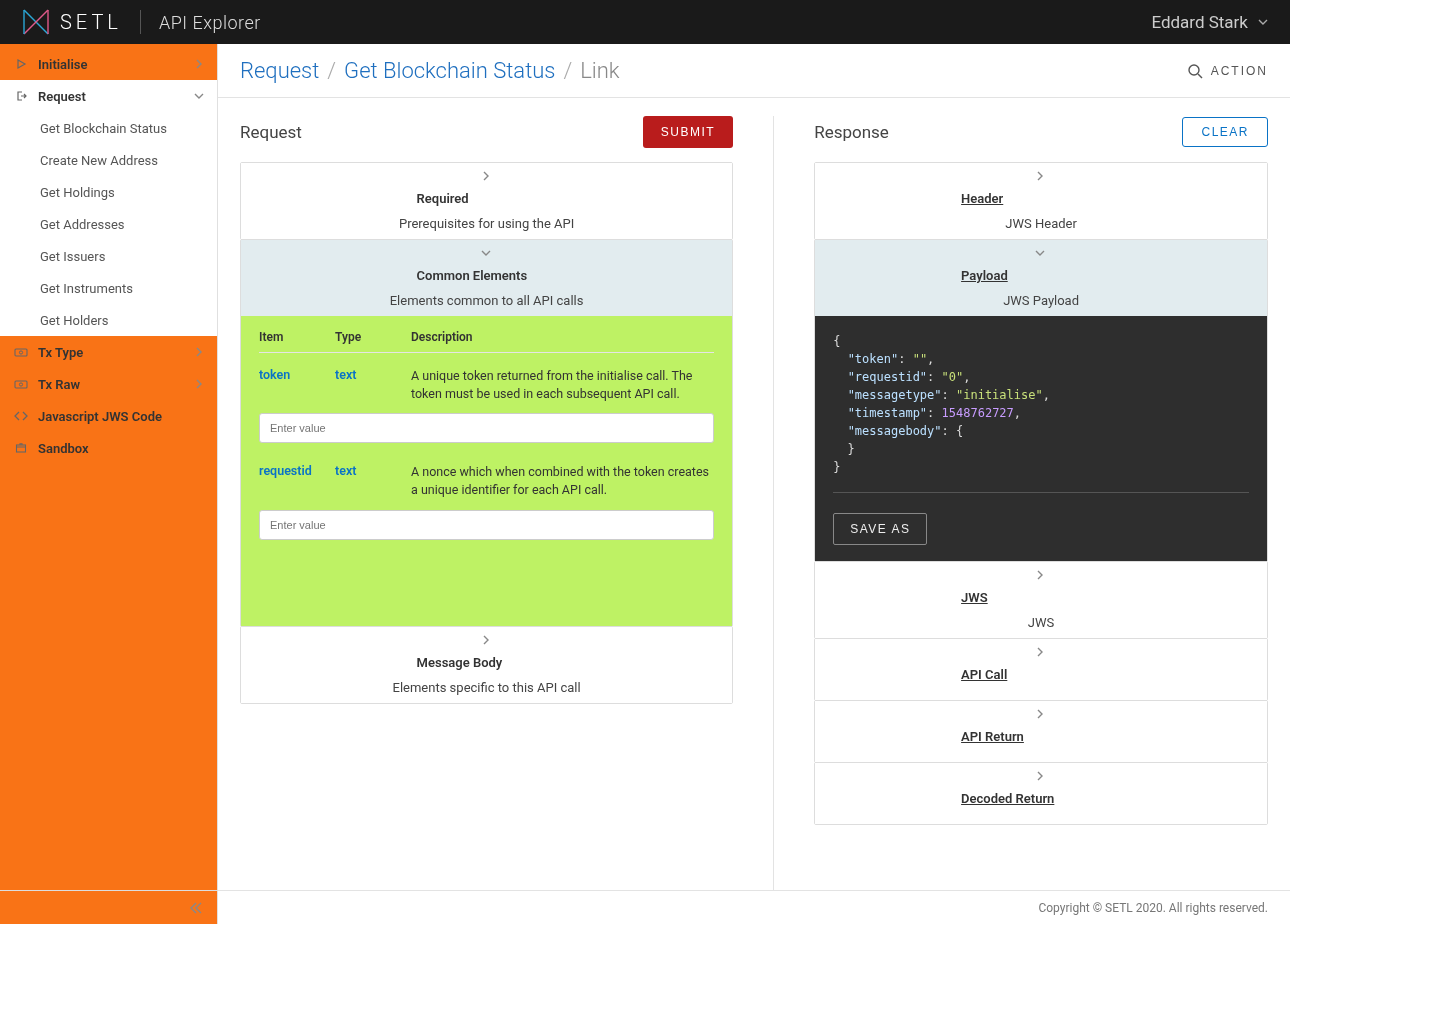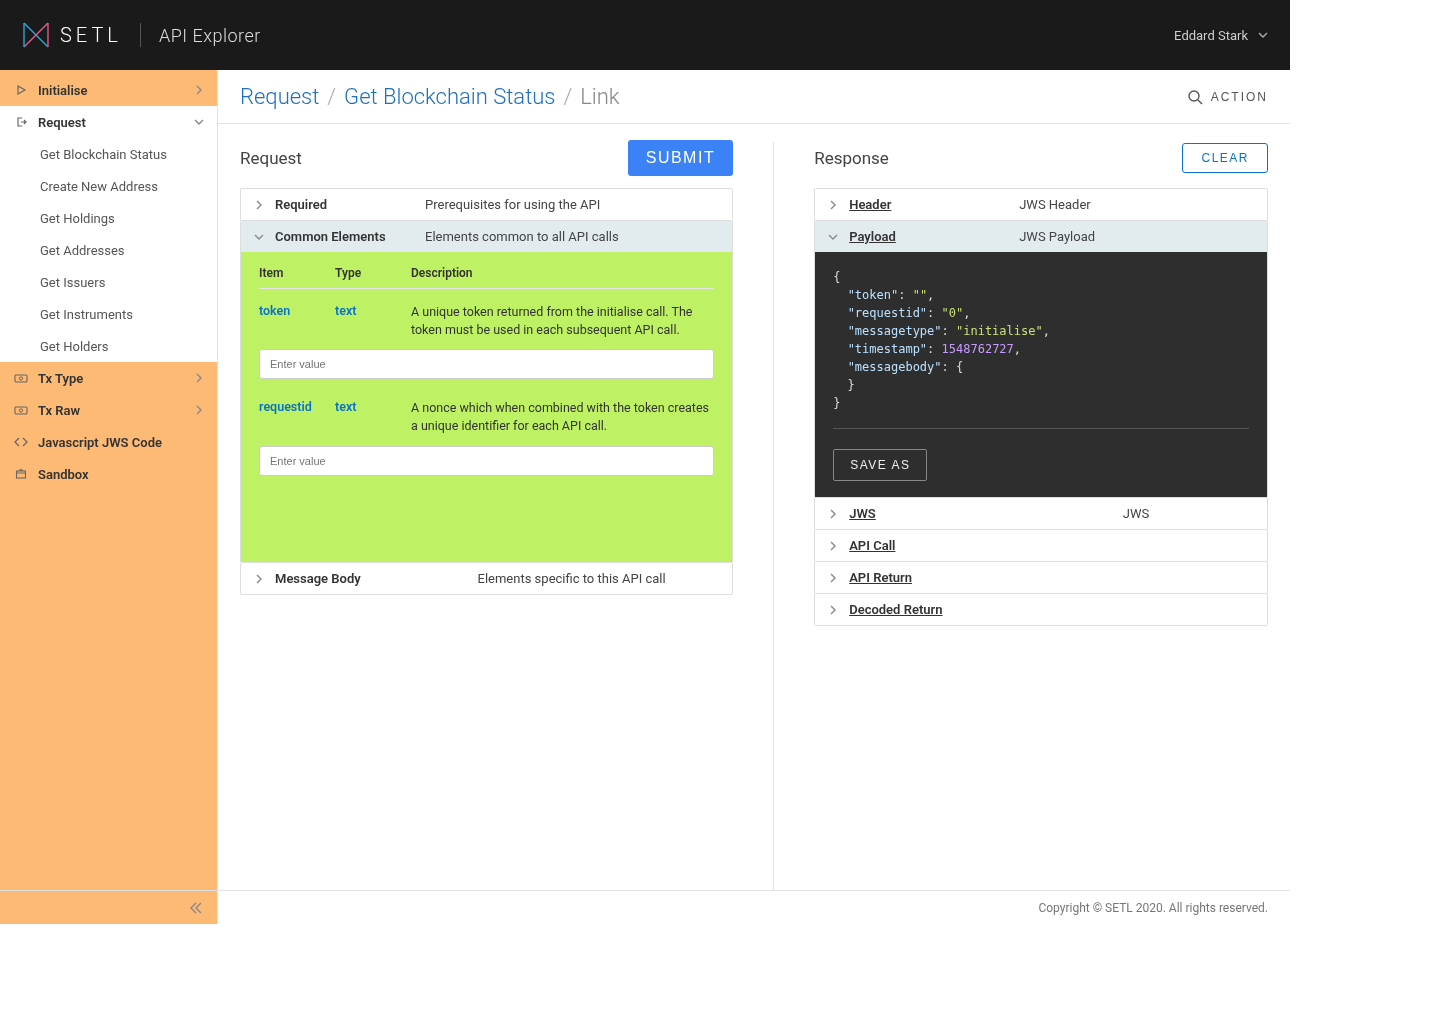--- a/index.html
+++ b/index.html
@@ -11,21 +11,21 @@
     background: #fff;
     display: flex;
     flex-direction: column;
     width: 1290px;
     height: 924px;
     overflow: hidden;
   }
 
   
   .topbar {
-    height: 70px;
+    height: 44px;
     background: #1a1a1a;
     color: #e6e6e6;
     display: flex;
     align-items: center;
     padding: 18px 22px;
     flex: 0 0 auto;
   }
   .logo-mark {
     display: flex;
     align-items: center;
@@ -47,37 +47,37 @@
     font-size: 18px;
     font-weight: 300;
     letter-spacing: .5px;
     color: #ddd;
   }
   .topbar-spacer { flex: 1; }
   .topbar-user {
     display: flex;
     align-items: center;
     gap: 10px;
-    font-size: 13px;
+    font-size: 17px;
     color: #ccc;
     cursor: pointer;
   }
   .chev { width: 10px; height: 10px; }
 
   
   .main {
     flex: 1;
     display: flex;
     min-height: 0;
   }
 
   
   .sidebar {
     width: 218px;
-    background: #fdba74;
+    background: #f97316;
     display: flex;
     flex-direction: column;
     border-right: 1px solid #e0e0e0;
   }
   .sidebar-nav { flex: 1; overflow: auto; padding-top: 4px; }
   .nav-item, .nav-subitem {
     display: flex;
     align-items: center;
     gap: 10px;
     padding: 0 14px;
@@ -170,26 +170,26 @@
     height: 32px;
     margin-bottom: 14px;
   }
   .pane-title {
     font-size: 17px;
     color: #444;
     font-weight: 400;
     flex: 1;
   }
   .btn-primary {
-    background: #3b82f6;
+    background: #b91c1c;
     color: #fff;
     border: none;
     border-radius: 3px;
     padding: 9px 18px;
-    font-size: 16px;
+    font-size: 12px;
     letter-spacing: 1.5px;
     cursor: pointer;
   }
   .btn-outline {
     background: #fff;
     color: #0a73c6;
     border: 1px solid #0a73c6;
     border-radius: 3px;
     padding: 7px 18px;
     font-size: 12px;
@@ -213,20 +213,21 @@
     border-radius: 2px;
   }
   .acc + .acc { margin-top: -1px; }
   .acc-row {
     display: flex;
     align-items: center;
     padding: 8px 14px;
     gap: 10px;
     cursor: pointer;
     background: #fff;
+    flex-direction: column;
   }
   .acc-row.open { background: #e2ecef; }
   .acc-row .acc-chev { width: 10px; color: #888; }
   .acc-row.open .acc-chev svg { transform: rotate(90deg); }
   .acc-row .acc-label { font-size: 13px; font-weight: 600; color: #333; min-width: 140px; }
   .acc-row .acc-desc { font-size: 13px; color: #444; flex:1; }
   .acc-body {
     padding: 14px 18px 20px 18px;
     background: #bef264;
   }

